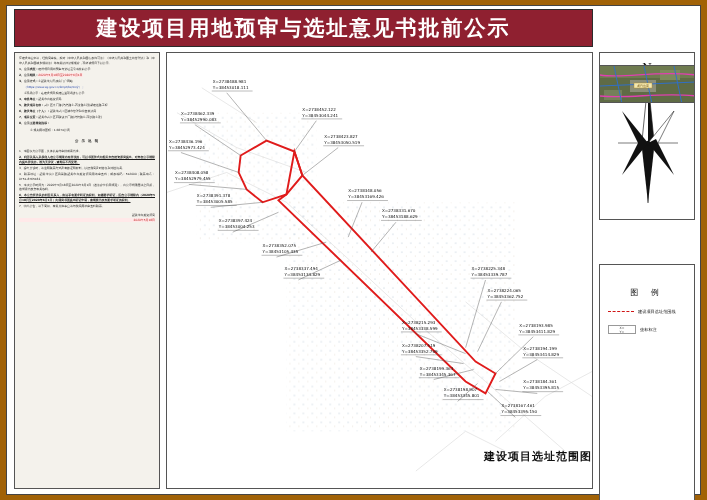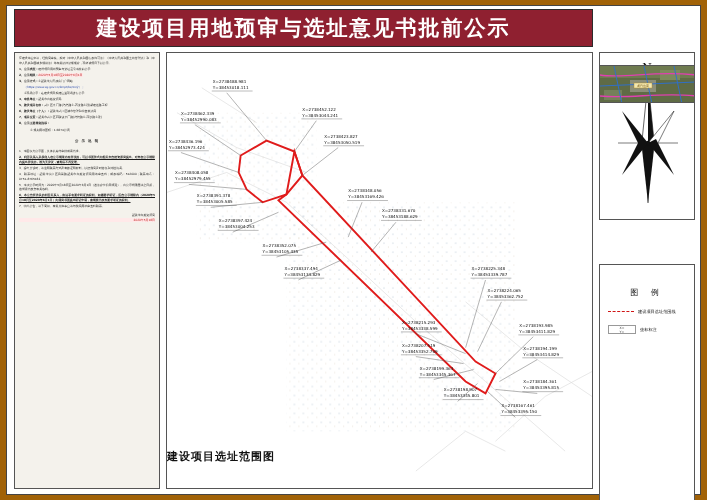--- a/index.html
+++ b/index.html
@@ -33,21 +33,21 @@
   .sechd{text-align:center;font-size:3.4px;font-weight:bold;margin:7px 0 5px 0;
          color:#111;letter-spacing:1px;}
   .sign{text-align:right;margin-top:5px;font-size:2.9px;}
   .sign .red{color:#c01a1a;}
 
   
   .mapbox{position:absolute;left:166px;top:52px;width:427px;height:437px;
           border:1px solid #555;box-sizing:border-box;background:#ffffff;
           overflow:hidden;}
   .mapsvg{position:absolute;left:0;top:0;width:100%;height:100%;}
-  .mapcap{position:absolute;left:0;bottom:24px;width:100%;text-align:left;
+  .mapcap{position:absolute;left:0;bottom:24px;width:100%;text-align:right;
           font-size:11px;font-weight:bold;color:#111;letter-spacing:1px;}
 
   
   .rcol{position:absolute;left:599px;top:52px;width:96px;height:437px;}
   .rbox{position:absolute;left:0;border:1px solid #555;box-sizing:border-box;
         background:#ffffff;}
   .b-compass{top:0;width:96px;height:168px;}
   .b-legend{top:168px;width:96px;height:258px;margin-top:44px;}
   .b-loc{top:383px;width:96px;height:54px;border:none;}
   .loc-inner{border:1px solid #555;box-sizing:border-box;width:96px;height:38px;

